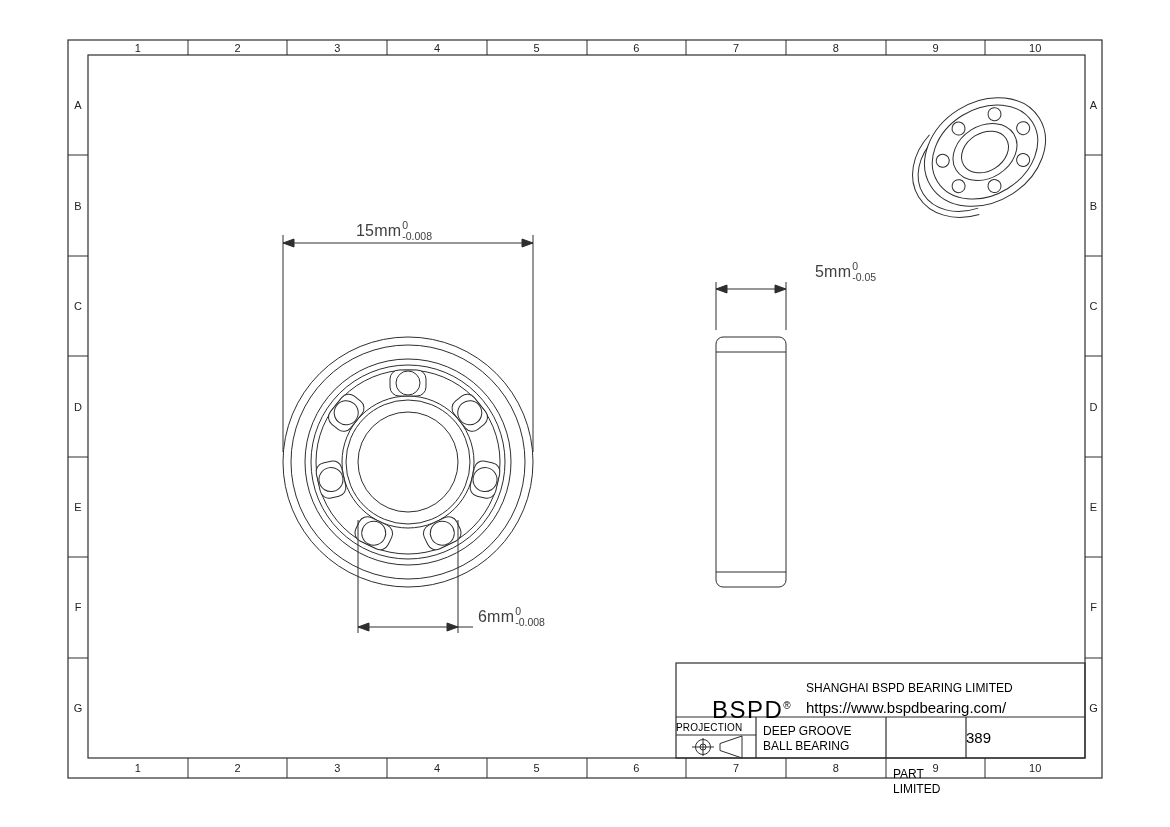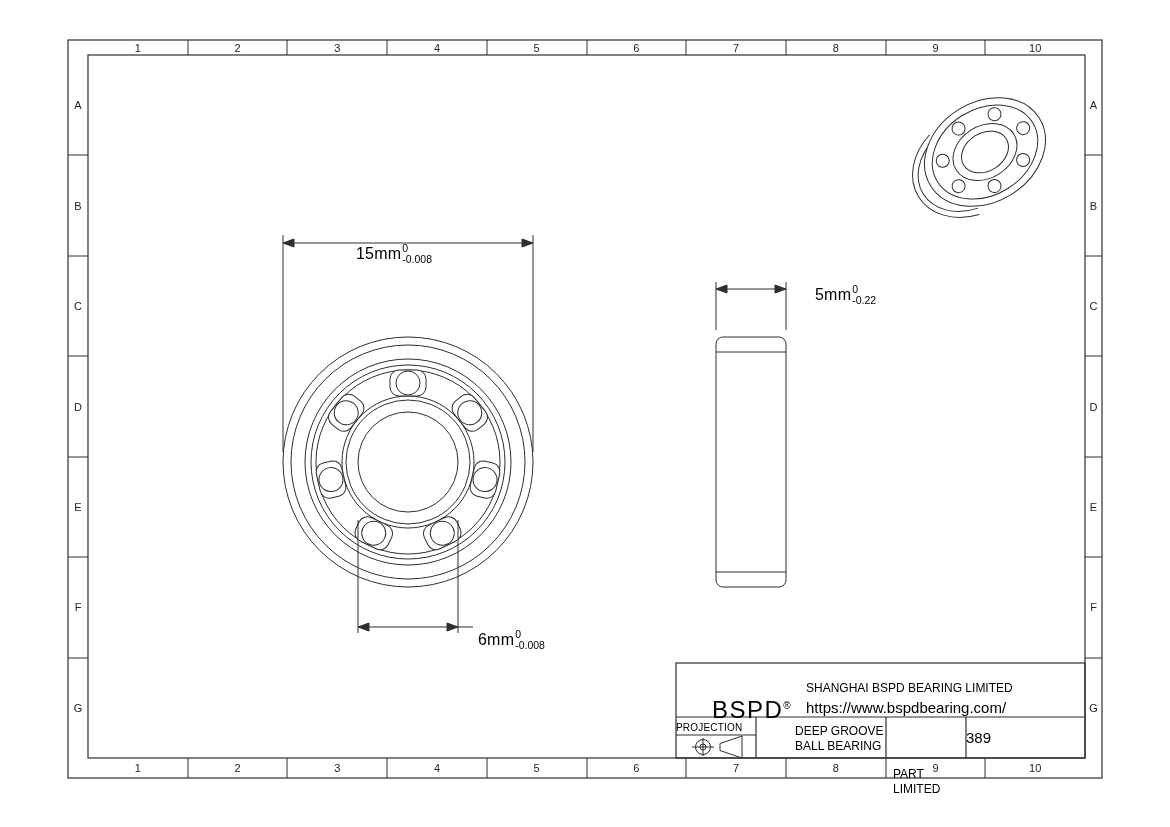--- a/index.html
+++ b/index.html
@@ -6,21 +6,21 @@
   .sheet{
     position:relative;width:1170px;height:827px;background:#ffffff;
     font-family:"Liberation Sans",sans-serif;color:#111;overflow:hidden;
   }
   .sheet svg{position:absolute;left:0;top:0;}
   .grid-label{
     position:absolute;transform:translate(-50%,-50%);
     font-size:11px;color:#222;white-space:nowrap;
   }
   .dim-text{
-    position:absolute;display:flex;align-items:flex-start;color:#000000;margin-top:23px;
+    position:absolute;display:flex;align-items:flex-start;color:#404040;
   }
   .dim-val{font-size:16px;line-height:22px;letter-spacing:0.2px;}
   .dim-tol{display:flex;flex-direction:column;font-size:10.5px;line-height:11px;margin-left:1px;}
   .tb-text{position:absolute;white-space:nowrap;color:#000;}
   .brand{font-size:24px;letter-spacing:1.5px;}
   .brand sup{font-size:10px;vertical-align:super;}
   .company{font-size:12px;}
   .website{font-size:15px;}
   .cell-small{font-size:10px;letter-spacing:0.2px;}
   .cell-line{font-size:12px;line-height:14.5px;}
@@ -233,33 +233,33 @@
     <span class="dim-tol">
       <span>0</span>
       <span>-0.008</span>
     </span>
   </div>
 
   <div class="dim-text" style="left:815px;top:261px">
     <span class="dim-val">5mm</span>
     <span class="dim-tol">
       <span>0</span>
-      <span>-0.22</span>
+      <span>-0.05</span>
     </span>
   </div>
 
   <div class="tb-text brand" style="left:712px;top:696px">
     <span>BSPD</span><sup>®</sup>
   </div>
   <div class="tb-text company center" style="left:806px;top:681px;width:272px">SHANGHAI BSPD BEARING LIMITED</div>
   <div class="tb-text website center" style="left:806px;top:699px;width:272px">https://www.bspdbearing.com/</div>
 
   <div class="tb-text cell-small center" style="left:676px;top:722px;width:103px">PROJECTION</div>
 
-  <div class="tb-text cell-line" style="left:795px;top:724px">
+  <div class="tb-text cell-line" style="left:763px;top:724px">
     <div>DEEP GROOVE</div>
     <div>BALL BEARING</div>
   </div>
 
   <div class="tb-text cell-line" style="left:893px;top:767px">
     <div>PART</div>
     <div>LIMITED</div>
   </div>
 
   <div class="tb-text part-number center" style="left:966px;top:729px;width:119px">389</div>

